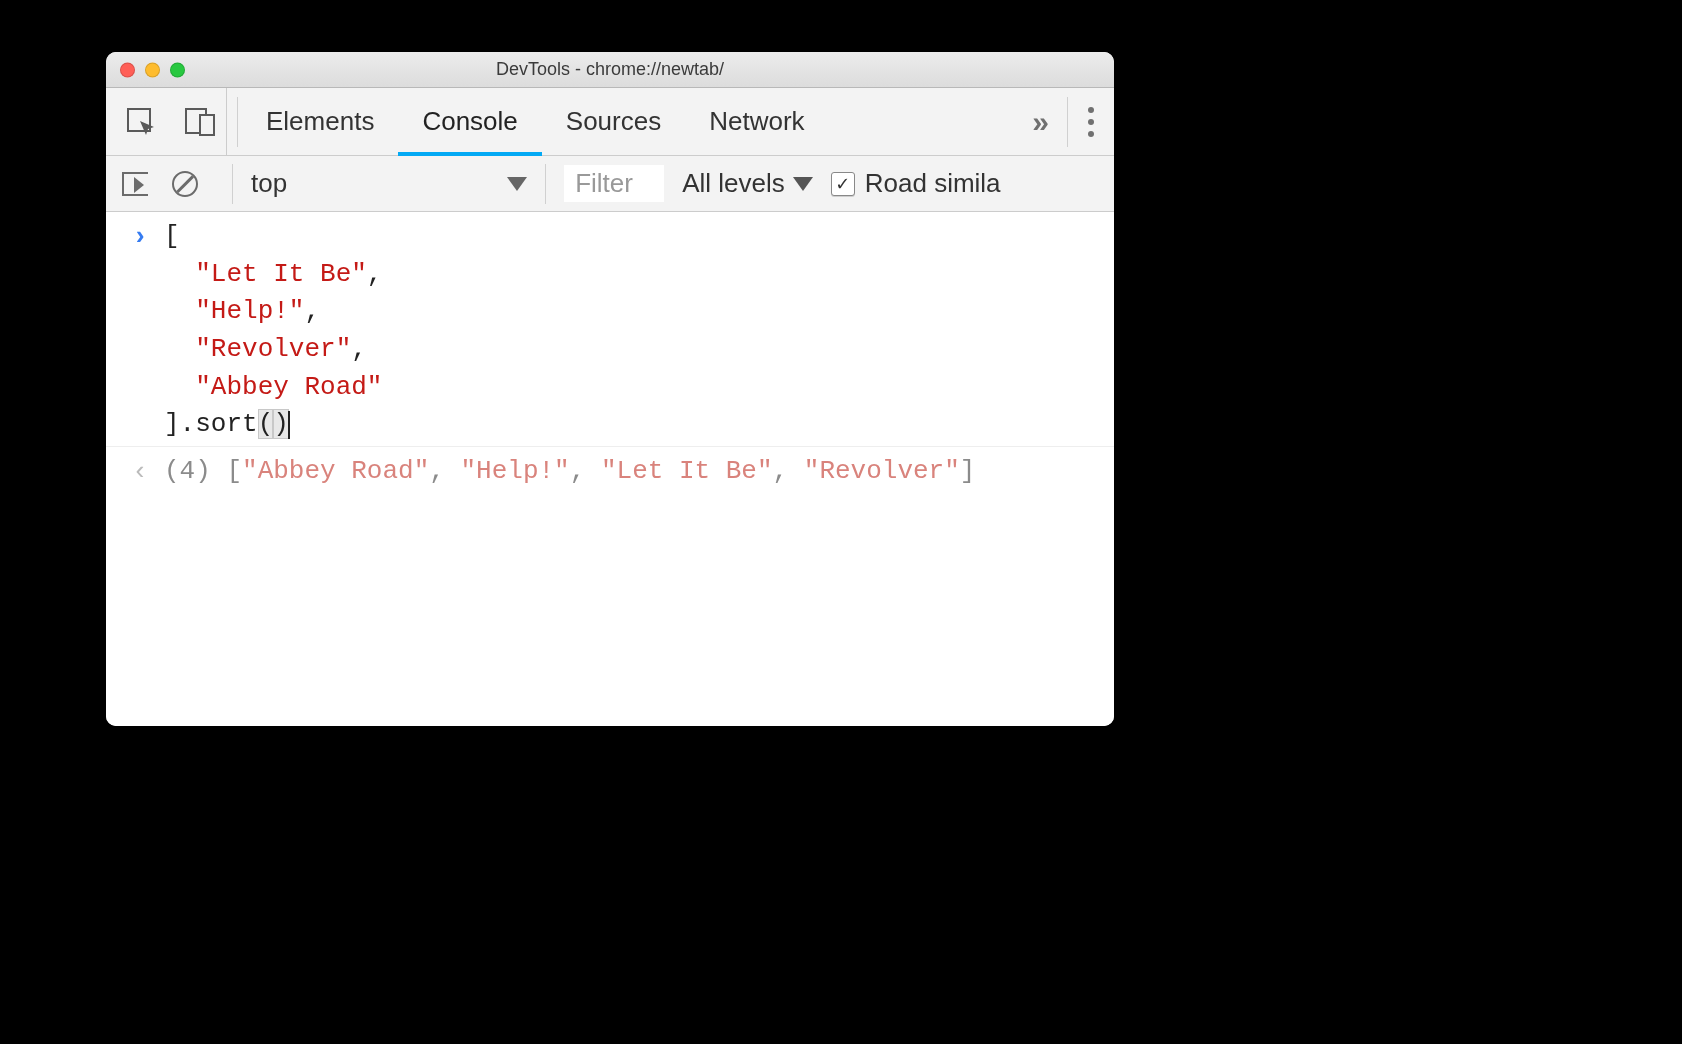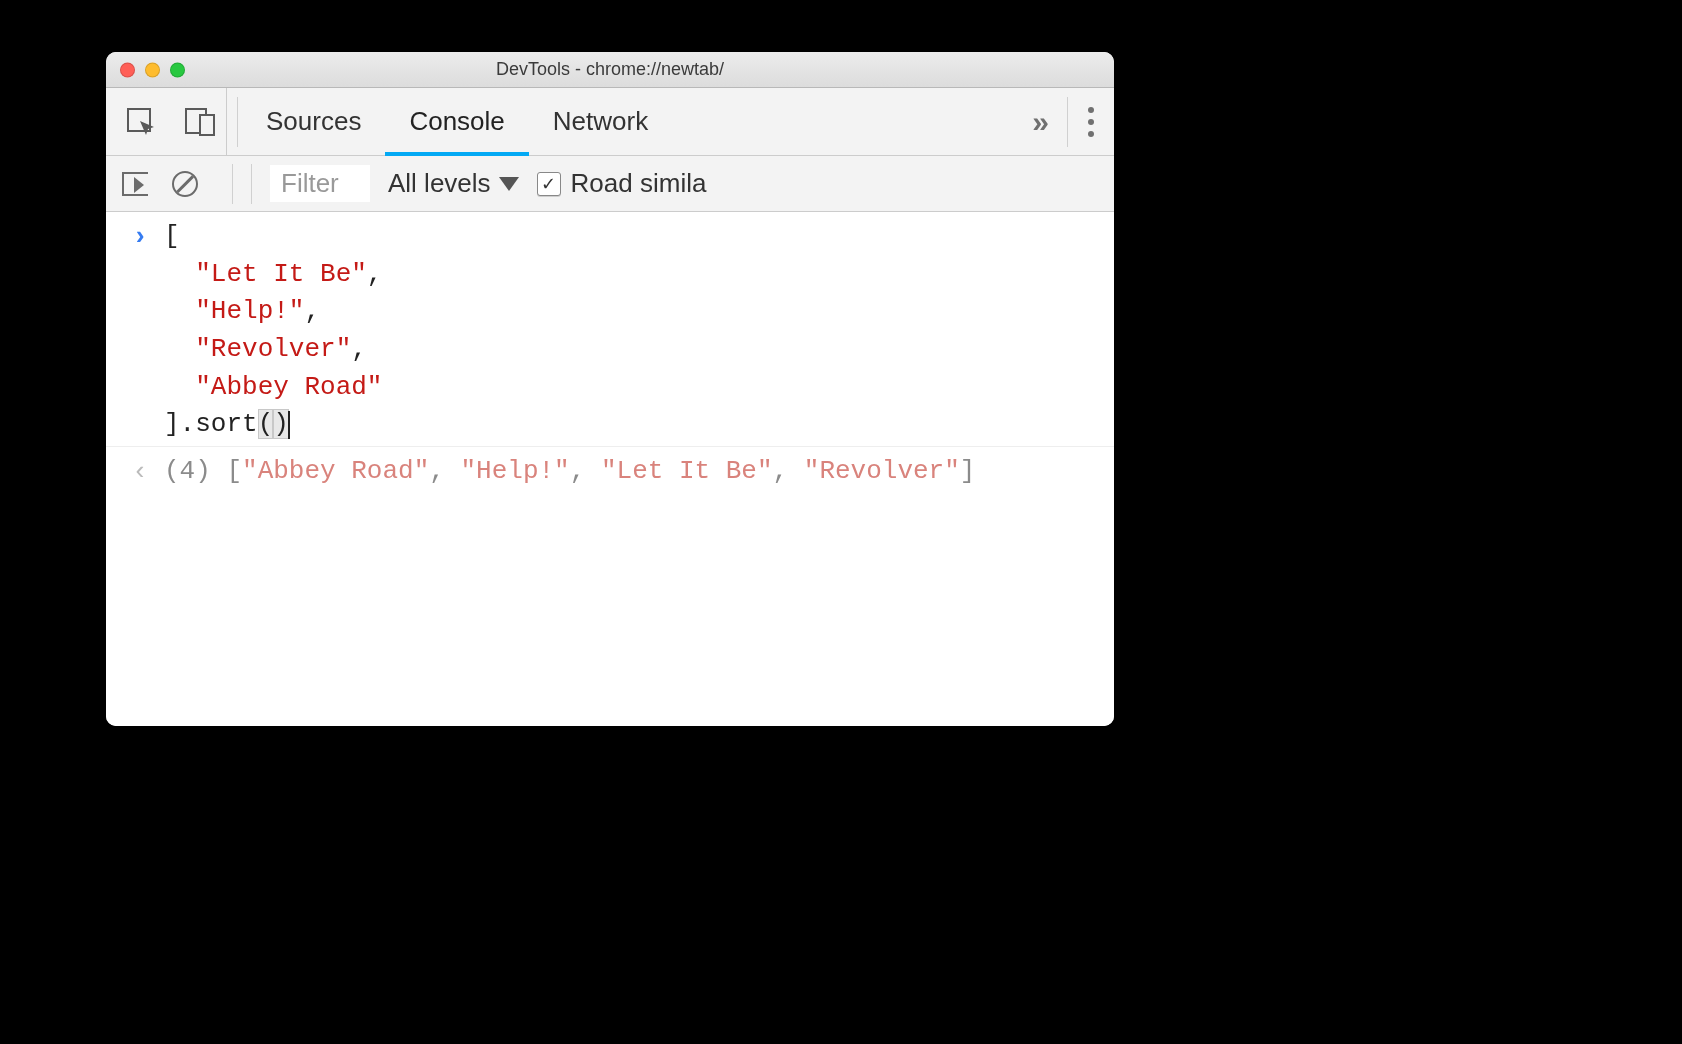--- a/index.html
+++ b/index.html
@@ -195,24 +195,27 @@
       </div>
       <div class="icon-btn">
         <svg width="32" height="30" viewBox="0 0 32 30">
           <rect x="2" y="2" width="20" height="24" fill="none" stroke="#5a5a5a" stroke-width="2"></rect>
           <rect x="16" y="8" width="14" height="20" fill="#f3f3f3" stroke="#5a5a5a" stroke-width="2"></rect>
         </svg>
       </div>
     </div>
     <div class="tabs-sep"></div>
     <div class="tab">
-      <span>Sources</span>
+      <span>Elements</span>
     </div>
     <div class="tab active">
       <span>Console</span>
+    </div>
+    <div class="tab">
+      <span>Sources</span>
     </div>
     <div class="tab">
       <span>Network</span>
     </div>
     <div style="flex:1"></div>
     <div class="more-chevrons">»</div>
     <div class="right-sep"></div>
     <div class="kebab">
       <span></span>
         <span></span>
@@ -223,20 +226,24 @@
   <div class="subtoolbar">
     <div class="left-box">
       <div class="icon-btn">
         <div class="exec-icon"></div>
       </div>
       <div class="icon-btn">
         <div class="clear-icon"></div>
       </div>
     </div>
     <div class="sub-sep"></div>
+    <div class="context-select">
+      <span>top</span>
+      <div class="chev-down"></div>
+    </div>
     <div class="sub-sep"></div>
     <div class="filter-input" title="Filter">
       <span>Filter</span>
     </div>
     <div class="levels-select">
       <span>All levels</span>
       <div class="chev-down"></div>
     </div>
     <label class="chk-label">
       <span class="chk-box">✓</span>

